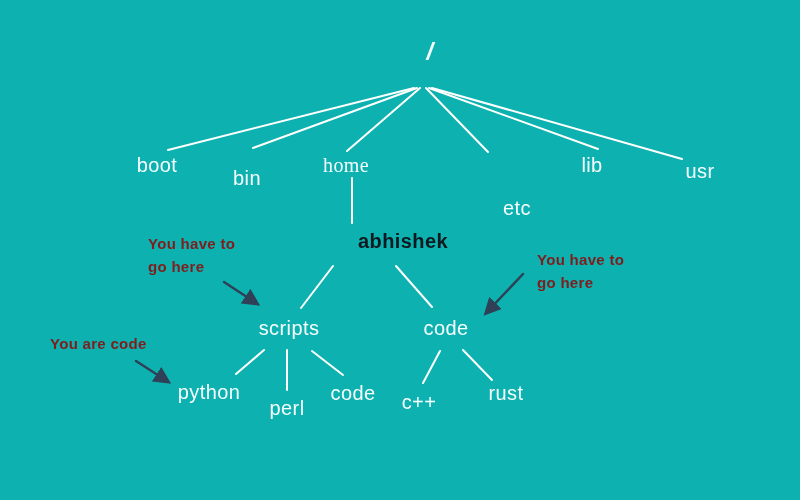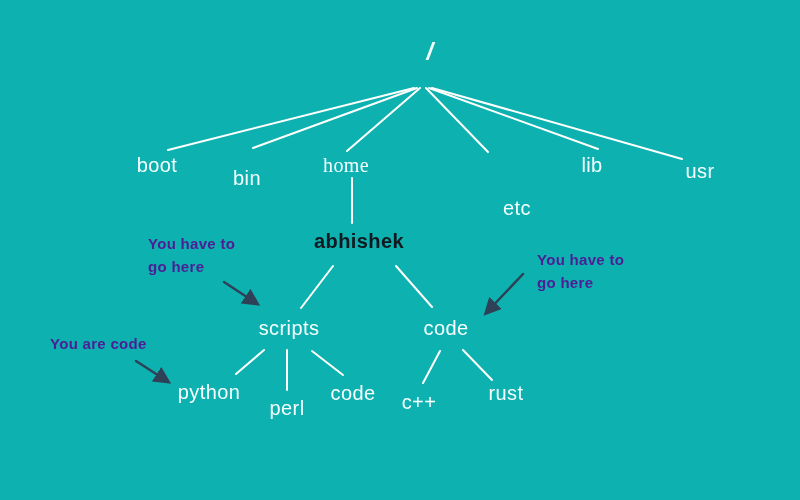--- a/index.html
+++ b/index.html
@@ -27,24 +27,25 @@
     white-space: nowrap;
   }
   .node.root {
     font-size: 24px;
     font-weight: 600;
     font-style: italic;
   }
   .node.highlight {
     color: #101820;
     font-weight: 600;
+    margin-left: 44px;
   }
   .annotation {
     position: absolute;
-    color: #4c1d95;
+    color: #7f1d1d;
     font-size: 15px;
     font-weight: 600;
     line-height: 23px;
     letter-spacing: 0.3px;
     white-space: pre-line;
   }
 </style>
 </head>
 <body>
 

